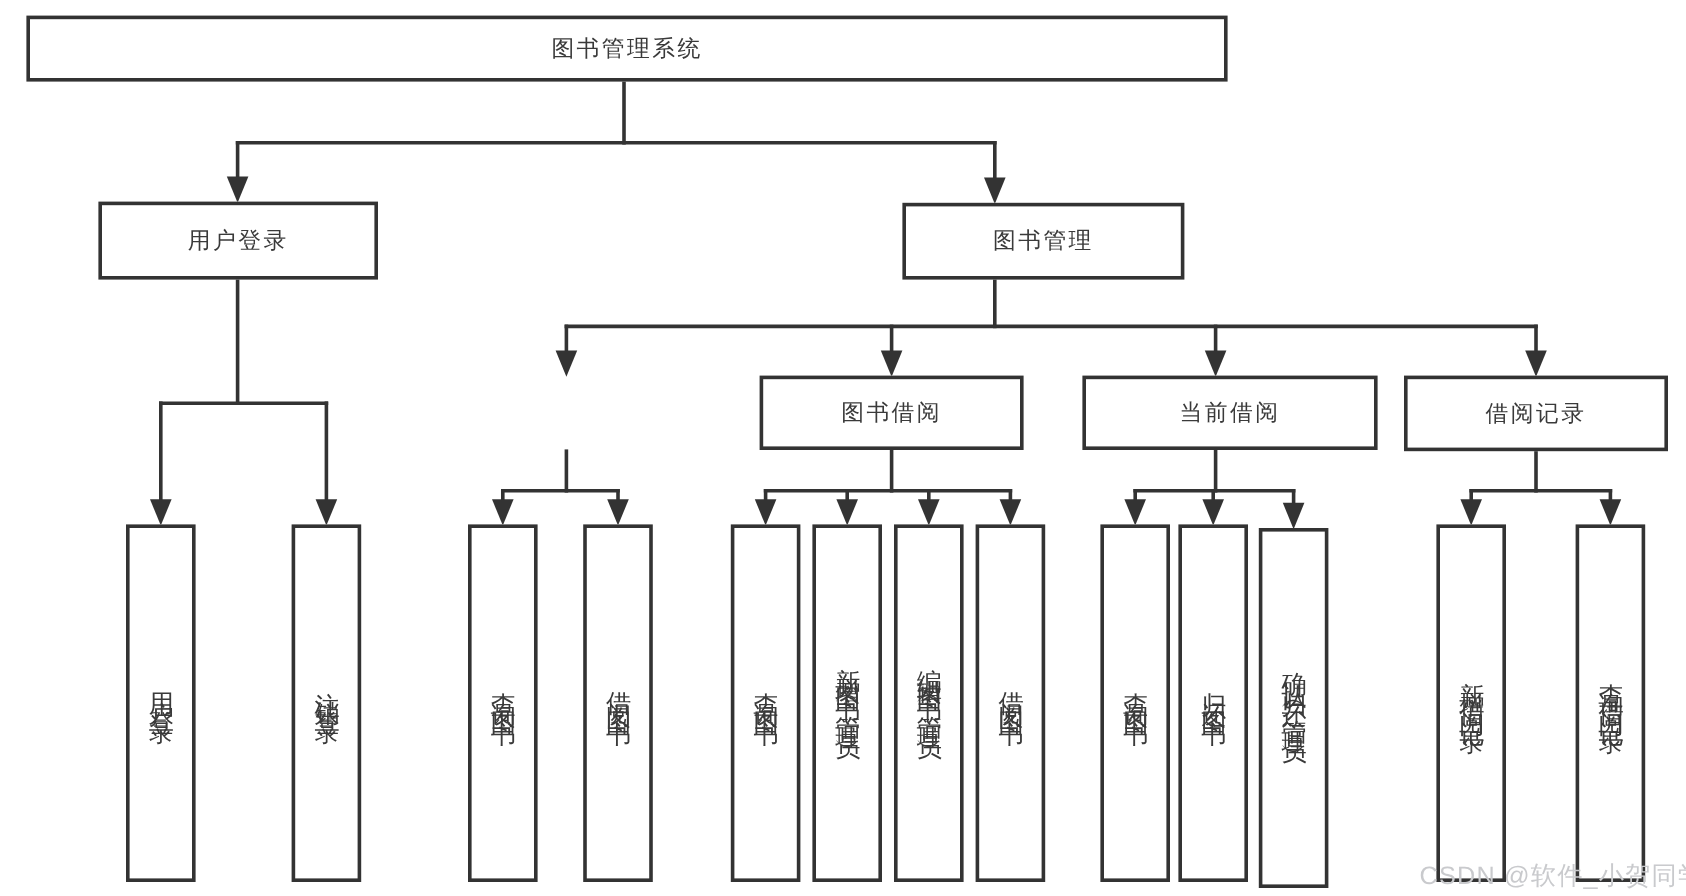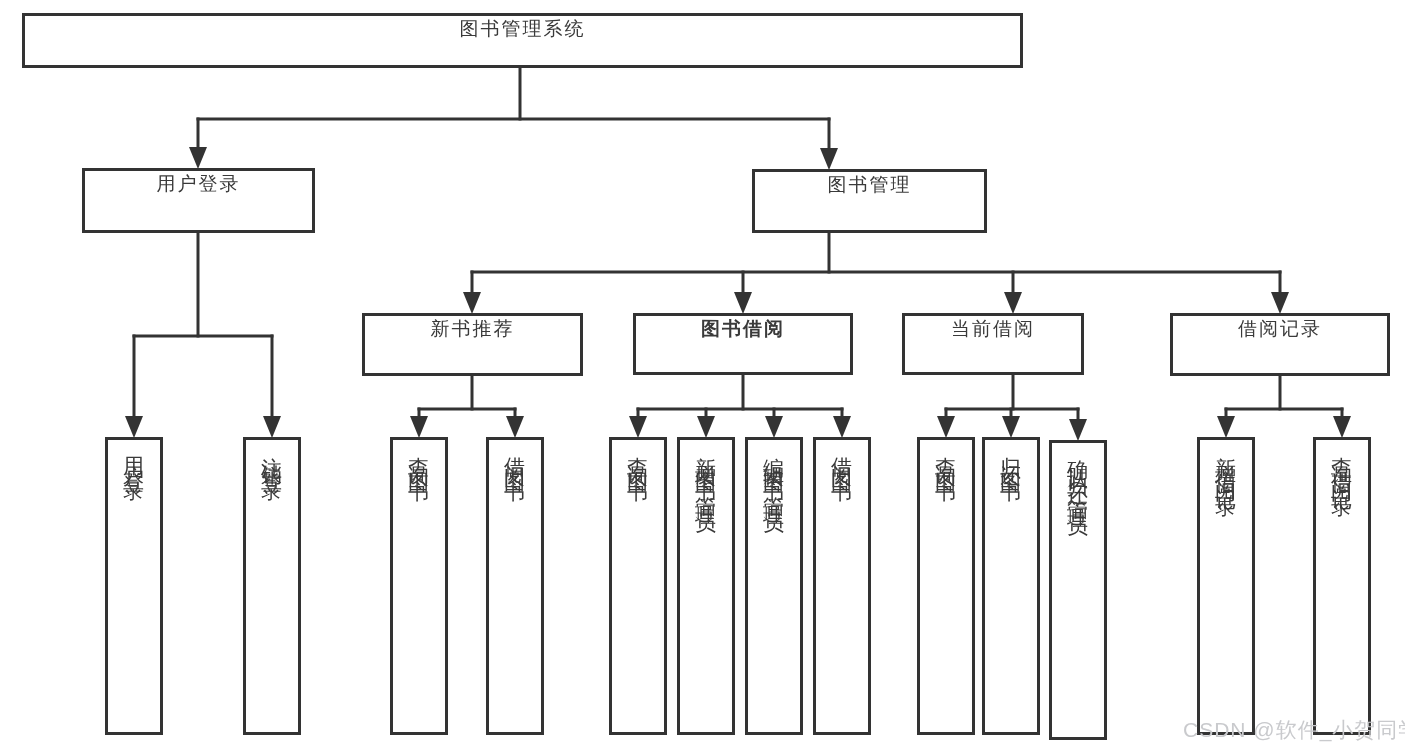--- a/index.html
+++ b/index.html
@@ -20,21 +20,21 @@
   .connector-layer{
     position:absolute;left:0;top:0;width:1405px;height:747px;
     z-index:1;
   }
   .node{
     position:absolute;
     box-sizing:border-box;
     border:3px solid var(--box-border);
     background:var(--box-bg);
     display:flex;
-    align-items:flex-start;
+    align-items:center;
     justify-content:center;
     color:var(--text-color);
     z-index:2;
   }
   .htext{
     font-size:19px;
     letter-spacing:2px;
     white-space:nowrap;
   }
   .box-v{
@@ -122,27 +122,24 @@
     <span class="htext">图书管理系统</span>
   </div>
 
   <div class="node" style="left:82px;top:168px;width:233px;height:65px;">
     <span class="htext">用户登录</span>
   </div>
   <div class="node" style="left:752px;top:169px;width:235px;height:64px;">
     <span class="htext">图书管理</span>
   </div>
 
-  <div class="node" style="left:362px;top:313px;width:221px;height:63px;">
-    <span class="htext">新书推荐</span>
-  </div>
-  <div class="node" style="left:633px;top:313px;width:220px;height:62px;font-weight:bold;">
+  <div class="node" style="left:633px;top:313px;width:220px;height:62px;">
     <span class="htext">图书借阅</span>
   </div>
-  <div class="node" style="left:902px;top:313px;width:182px;height:62px;">
+  <div class="node" style="left:902px;top:313px;width:246px;height:62px;">
     <span class="htext">当前借阅</span>
   </div>
   <div class="node" style="left:1170px;top:313px;width:220px;height:63px;">
     <span class="htext">借阅记录</span>
   </div>
 
   <div class="node box-v" style="left:105px;top:437px;width:58px;height:298px;">
     <span class="vtext">用户登录</span>
   </div>
   <div class="node box-v" style="left:243px;top:437px;width:58px;height:298px;">

